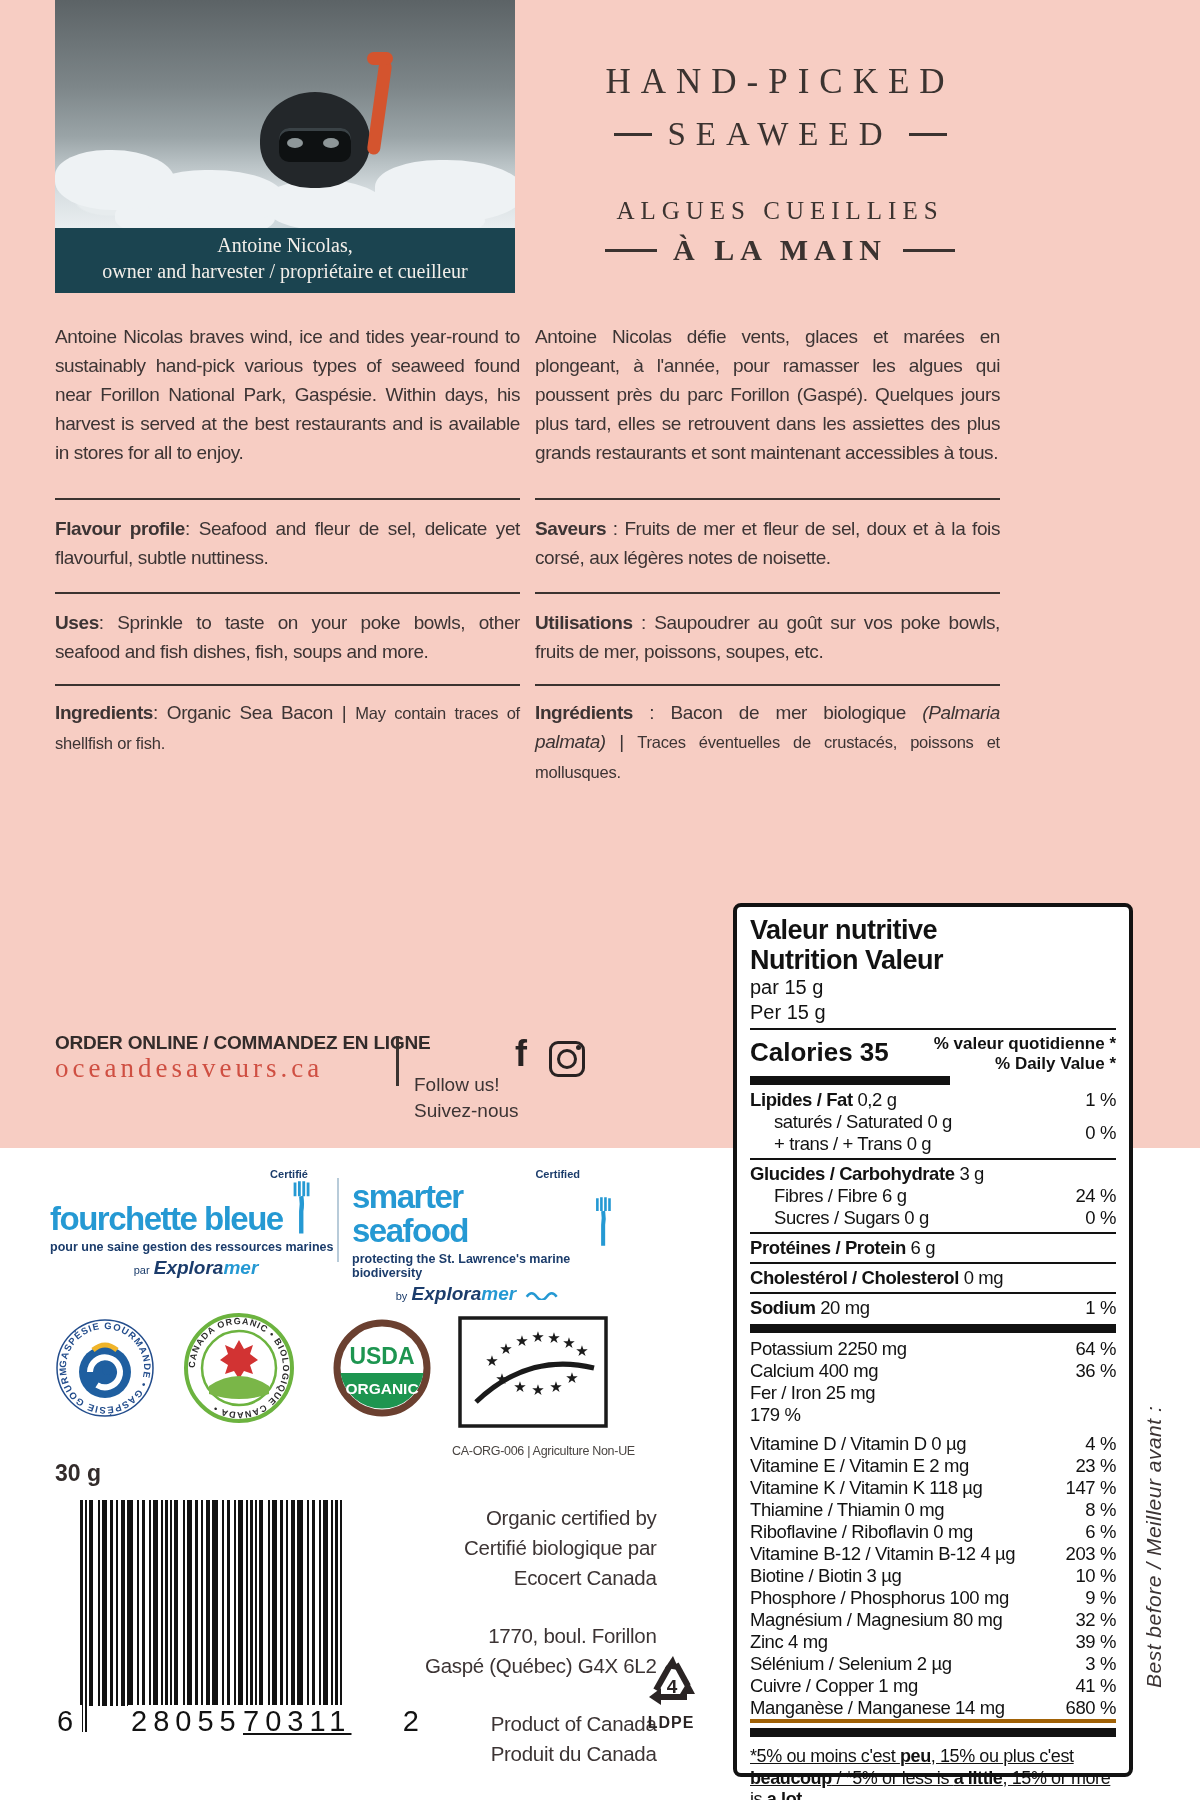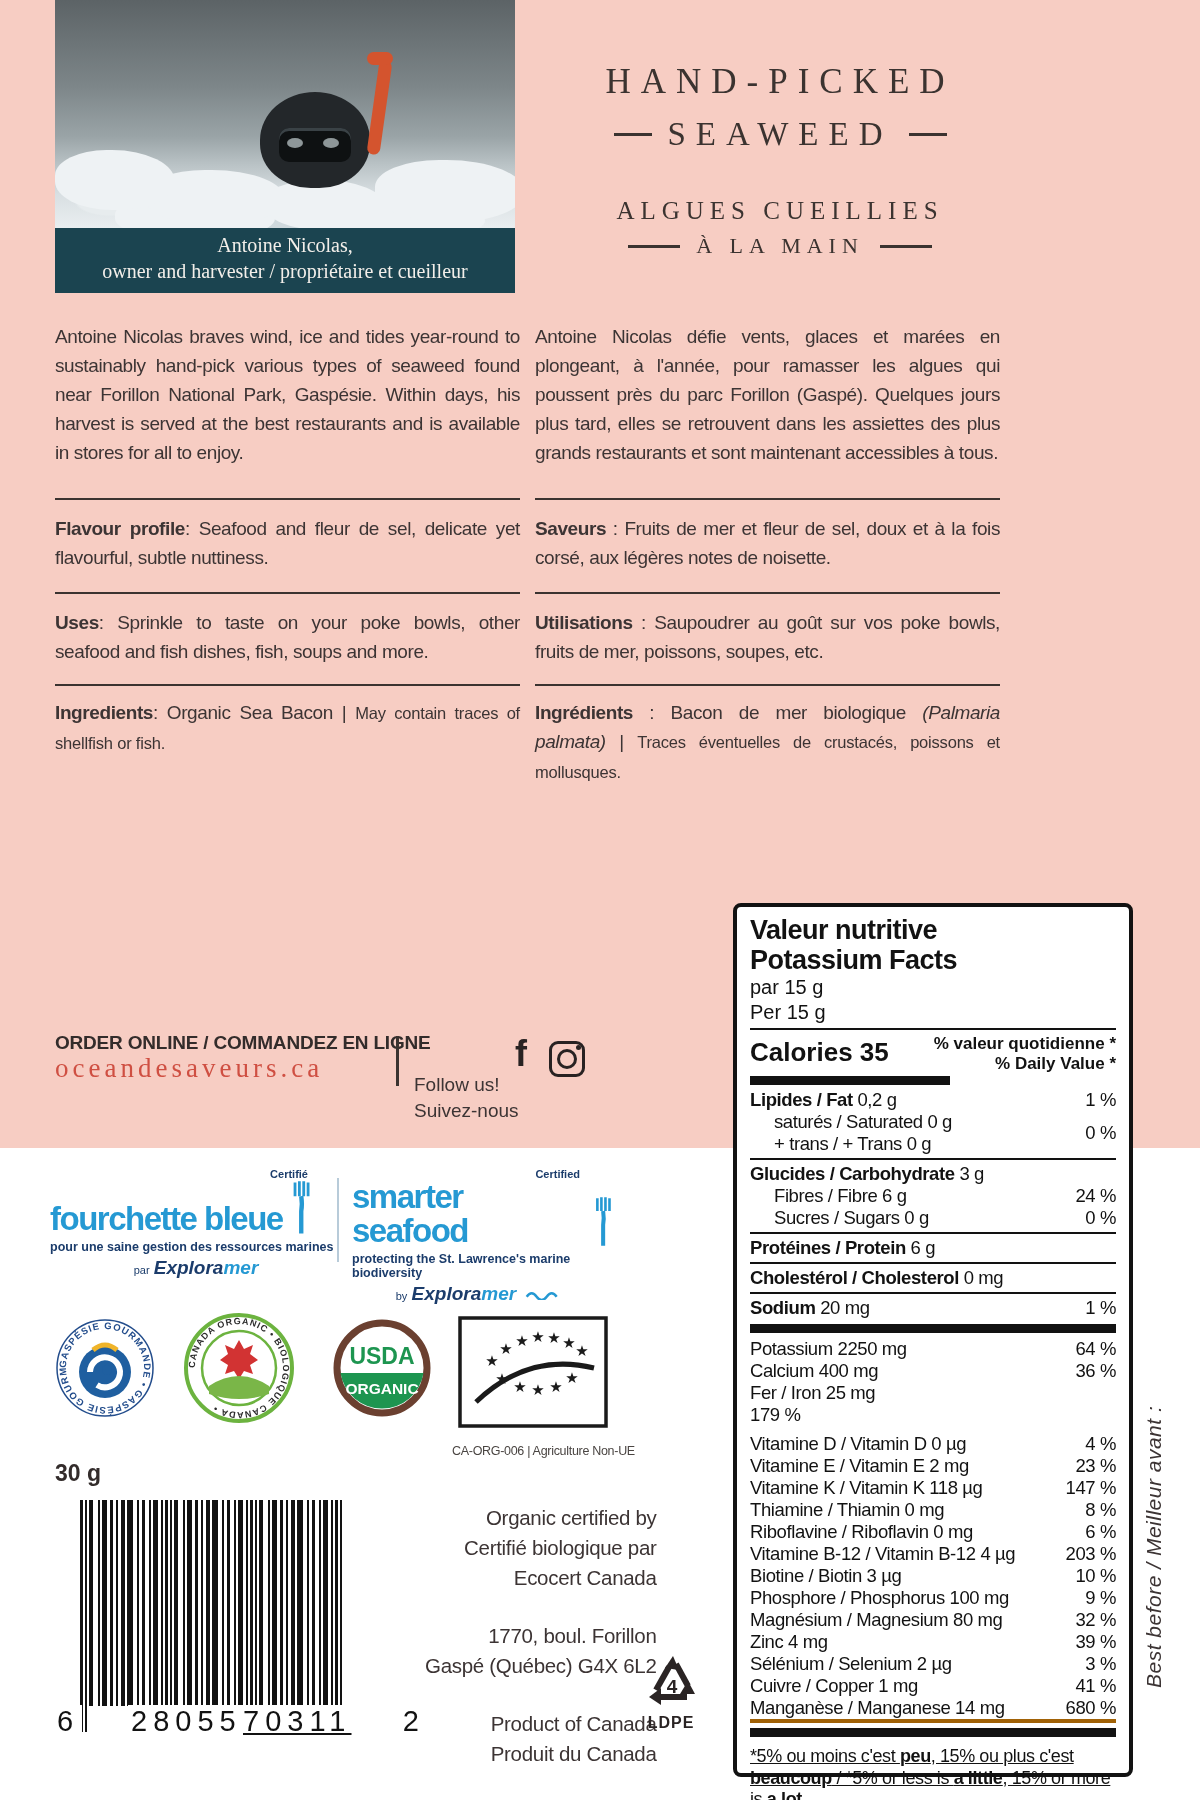--- a/index.html
+++ b/index.html
@@ -29,21 +29,21 @@
     font-family:"Liberation Serif", serif;text-align:center;font-size:20px;line-height:26px;padding-top:4px;box-sizing:border-box;}
 
   
   #titles{left:600px;top:62px;width:360px;text-align:center;color:#3b3330;font-family:"Liberation Serif", serif;}
   .t-en1{font-size:35px;letter-spacing:10px;font-weight:400;}
   .t-row{display:flex;align-items:center;justify-content:center;gap:16px;margin-top:14px;}
   .dashline{width:38px;height:3px;background:#3b3330;}
   .t-en2{font-size:33px;letter-spacing:10px;}
   .t-fr1{font-size:25px;letter-spacing:6px;margin-top:44px;}
   .dashline2{width:52px;height:3px;background:#3b3330;}
-  .t-fr2{font-size:22px;letter-spacing:6px;}
+  .t-fr2{font-size:30px;letter-spacing:6px;font-weight:bold;}
 
   
   .col{position:absolute;top:322px;width:465px;}
   #col-en{left:55px;} #col-fr{left:535px;}
   .col .blk{position:absolute;left:0;width:100%;}
   .body-txt{font-size:19px;line-height:29px;letter-spacing:-0.4px;text-align:justify;color:#3c3434;}
   .rule{height:0;border-top:2.5px solid #3b3330;}
   .blk-intro{top:0;} .blk-r1{top:176px;} .blk-flav{top:192px;}
   .blk-r2{top:270px;} .blk-uses{top:286px;} .blk-r3{top:362px;} .blk-ing{top:376px;}
   .lbl-b{font-weight:bold;}
@@ -365,21 +365,21 @@
       <polygon points="56,46 41,46 49,33" fill="#2a2424"></polygon>
       <path d="M48 49 L20 49" stroke="#2a2424" stroke-width="6" fill="none"></path>
       <polygon points="10,49 22,40 22,57" fill="#2a2424"></polygon>
       <text x="33" y="45" text-anchor="middle" font-size="19" font-weight="bold" fill="#2a2424">4</text>
     </svg>
     <div id="ldpe">LDPE</div>
   </div>
 
   <div class="abs" id="npanel">
     <div class="ntitle">Valeur nutritive</div>
-    <div class="ntitle">Potassium Facts</div>
+    <div class="ntitle">Nutrition Valeur</div>
     <div class="nserv">par 15 g</div>
     <div class="nserv">Per 15 g</div>
     <div class="nrule-top"></div>
     <div id="ncal-row">
       <div id="ncal">Calories 35</div>
       <div id="ndv">
         <div>% valeur quotidienne *</div>
         <div>% Daily Value *</div>
       </div>
     </div>

